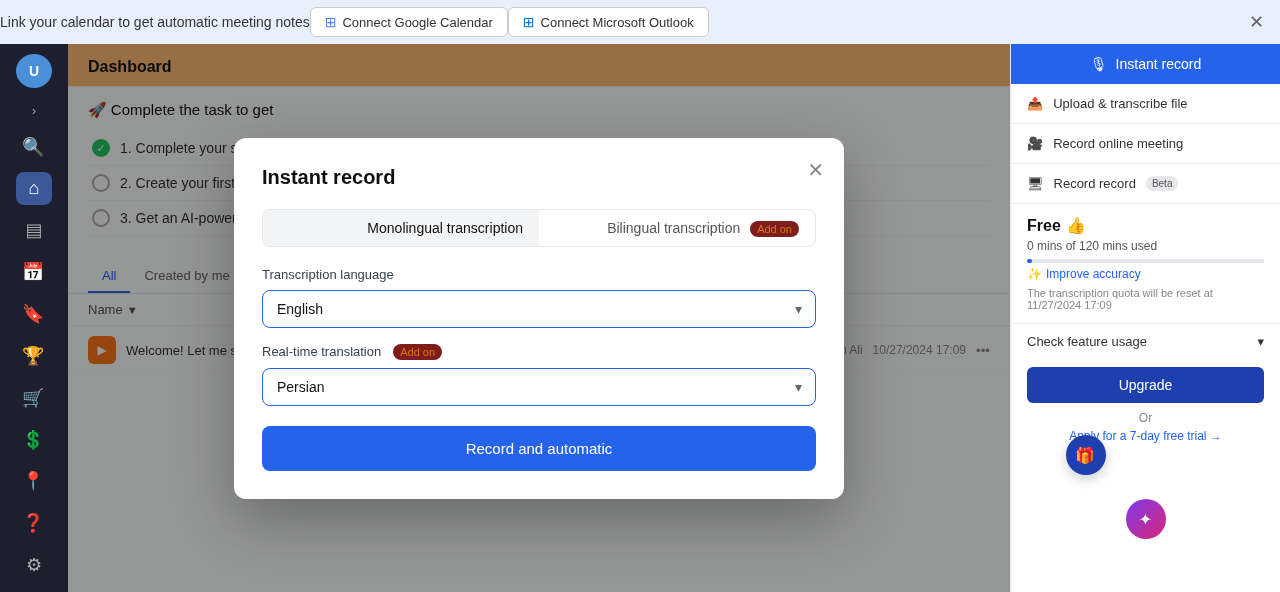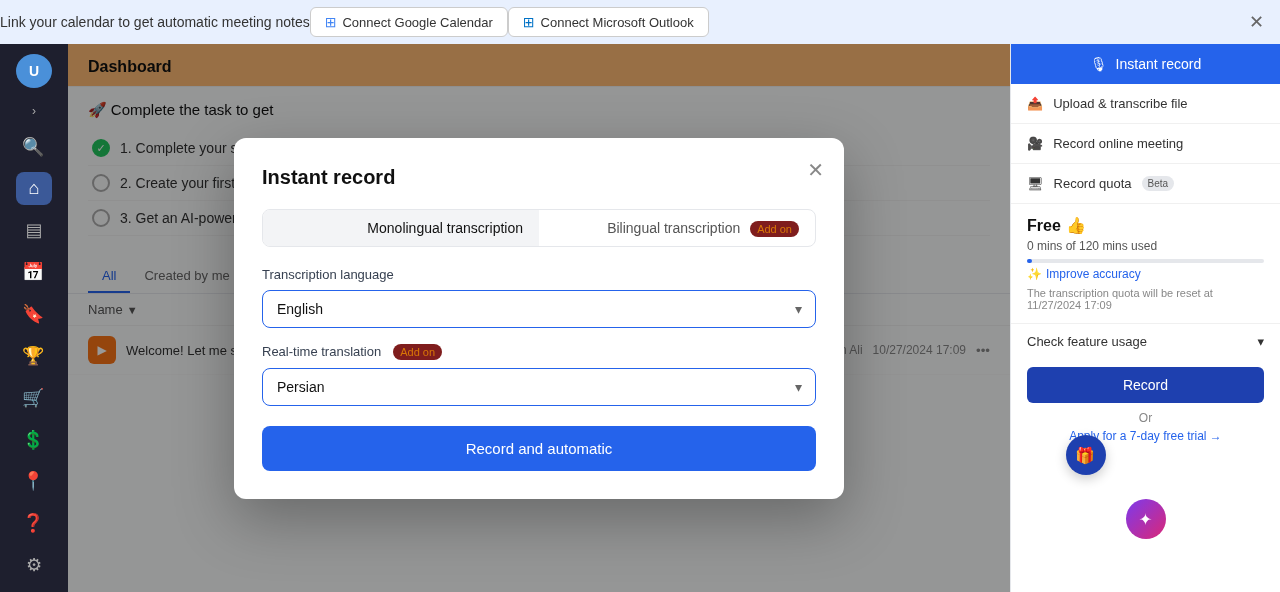--- a/index.html
+++ b/index.html
@@ -454,21 +454,21 @@
     <div class="right-panel-item">
       <span>📤</span>
       <span>Upload &amp; transcribe file</span>
     </div>
     <div class="right-panel-item">
       <span>🎥</span>
       <span>Record online meeting</span>
     </div>
     <div class="right-panel-item">
       <span>🖥</span>
-      <span>Record quota</span>
+      <span>Record record</span>
       <span class="badge-beta">Beta</span>
     </div>
     <div class="free-section">
       <div class="free-title">
         <span>Free</span>
         <span>👍</span>
       </div>
       <div class="usage-text">0 mins of 120 mins used</div>
       <div class="usage-bar">
         <div class="usage-fill"></div>
@@ -477,21 +477,21 @@
         <span>✨</span>
         <span>Improve accuracy</span>
       </div>
       <div class="quota-text">The transcription quota will be reset at 11/27/2024 17:09</div>
     </div>
     <div class="check-feature">
       <span>Check feature usage</span>
       <span>▾</span>
     </div>
     <button class="upgrade-btn">
-      <span>Record</span>
+      <span>Upgrade</span>
     </button>
     <div class="or-text">Or</div>
     <div style="text-align:center;font-size:12px;color:#2563eb;cursor:pointer;padding-bottom:8px;">
       <span>Apply for a 7-day free trial →</span>
     </div>
 
     <div class="gift-btn" style="position:relative;margin:0 auto;width:40px;height:40px;background:#1e40af;border-radius:50%;display:flex;align-items:center;justify-content:center;color:white;font-size:16px;cursor:pointer;">🎁</div>
     <div style="height:8px;"></div>
     <div style="background:linear-gradient(135deg,#7c3aed,#db2777);border-radius:50%;width:40px;height:40px;display:flex;align-items:center;justify-content:center;color:white;font-size:16px;cursor:pointer;margin:0 auto 8px;">✦</div>
   </div>

